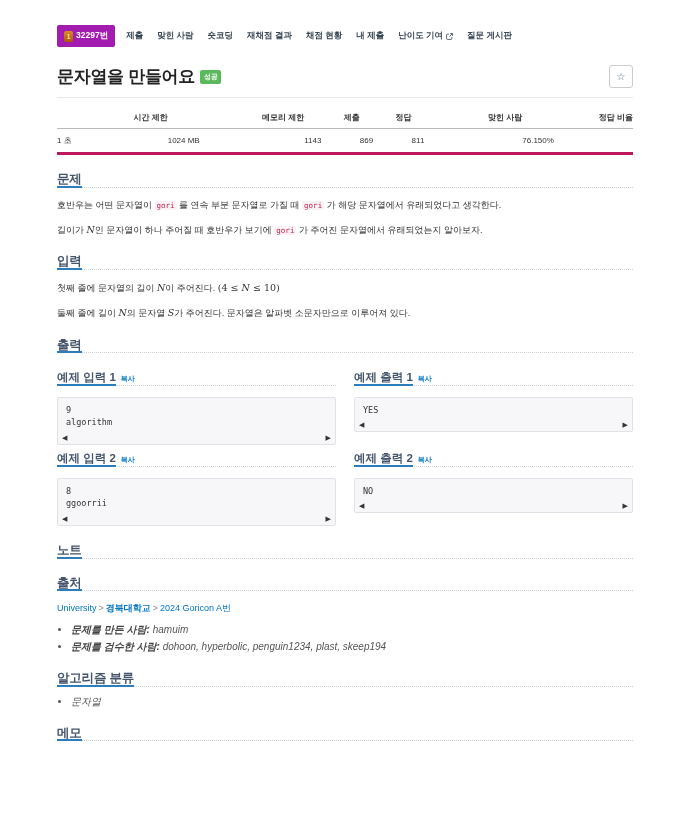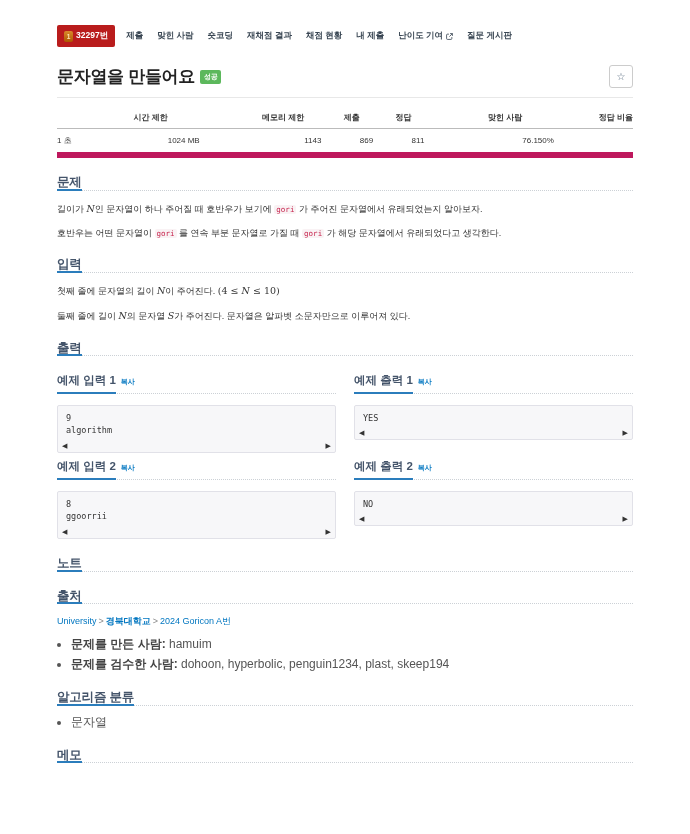--- a/index.html
+++ b/index.html
@@ -5,73 +5,73 @@
   * { box-sizing: border-box; margin: 0; padding: 0; }
   html, body { width: 690px; height: 834px; overflow: hidden; background: #fff;
     font-family: "Liberation Sans", sans-serif; color: #333; }
   .wrap { padding: 25px 57px 0 57px; }
 
   
   .nav { display: flex; align-items: center; gap: 0; margin-bottom: 18px; }
   .nav a { text-decoration: none; }
   .tab { font-size: 8.5px; font-weight: 700; color: #394653; padding: 5px 7px; cursor: pointer;
          display: inline-flex; align-items: center; gap: 3px; }
-  .tab.active { background: #b91c1c; color: #fff; border-radius: 2px; margin-right: 4px; }
+  .tab.active { background: #a21caf; color: #fff; border-radius: 2px; margin-right: 4px; }
   .tier-badge { display: inline-block; width: 9px; height: 11px; border-radius: 2px;
     background: linear-gradient(180deg,#d98a2b,#ad5600); color: #ffe4b5; font-size: 6.5px;
     font-weight: 700; text-align: center; line-height: 11px; }
   .ext-icon { width: 7px; height: 7px; display: inline-block; }
 
   
   .title-row { display: flex; justify-content: space-between; align-items: flex-start; }
   h1 { font-size: 17px; font-weight: 700; color: #222; letter-spacing: -0.3px; }
   .badge-success { display: inline-block; vertical-align: 3px; background: #5cb85c; color: #fff;
     font-size: 7px; font-weight: 700; padding: 2px 4px; border-radius: 2px; margin-left: 5px; }
   .star-btn { width: 24px; height: 23px; background: #fff; border: 1px solid #ccc;
     border-radius: 3px; font-size: 10px; color: #55687d; cursor: pointer; line-height: 1; }
   .title-hr { border: none; border-top: 1px solid #e8e8e8; margin: 9px 0 10px 0; }
 
   
   .info-table { width: 100%; border-collapse: collapse; margin-bottom: 4px; }
   .info-table th { font-size: 8px; font-weight: 700; text-align: right; color: #333;
     padding: 4px 0 5px 0; border-bottom: 1px solid #bbb; }
-  .info-table td { font-size: 8px; color: #333; padding: 6px 0; border-bottom: 6px solid #be185d; }
+  .info-table td { font-size: 8px; color: #333; padding: 6px 0; border-bottom: 3px solid #be185d; }
 
   
   .section { margin-top: 15px; }
   .headline { border-bottom: 1px dotted #ccd1d6; line-height: 1; }
   .headline h2 { display: inline-block; font-size: 12.5px; font-weight: 700; color: #44546a;
     letter-spacing: -0.2px; border-bottom: 2px solid #2b7dbc; margin-bottom: -1px; }
   .section p { font-size: 9px; line-height: 1.6; margin-top: 10px; color: #333; }
   code.inline { font-family: "DejaVu Sans Mono", monospace; font-size: 7.5px; color: #c7254e;
     background: #f9f2f4; padding: 0 2px; border-radius: 2px; }
   .math { font-family: "DejaVu Serif", serif; font-size: 9.5px; }
   .math.it { font-style: italic; }
 
   
   .example-grid { display: grid; grid-template-columns: 1fr 1fr; column-gap: 18px; row-gap: 4px;
     margin-top: 15px; }
   .example-head { border-bottom: 1px dotted #ccd1d6; line-height: 1; margin-bottom: 11px; }
   .example-head h2 { display: inline-block; font-size: 11.5px; font-weight: 700; color: #44546a;
-    padding-bottom: 5px; border-bottom: 2px solid #2b7dbc; margin-bottom: -1px; }
+    border-bottom: 2px solid #2b7dbc; margin-bottom: -1px; }
   .copy-link { font-size: 7px; font-weight: 700; color: #0076c0; text-decoration: none;
     margin-left: 5px; cursor: pointer; }
   .sample { position: relative; background: #f7f7f9; border: 1px solid #e1e1e8; border-radius: 2px;
     padding: 6px 8px 15px 8px; }
   .sample pre { font-family: "DejaVu Sans Mono", monospace; font-size: 8.5px; line-height: 1.5;
     color: #333; white-space: pre; }
   .scroll-arrow { position: absolute; bottom: 2px; font-size: 7px; color: #333; cursor: pointer; }
   .scroll-arrow.left { left: 4px; } .scroll-arrow.right { right: 4px; }
 
   
   .breadcrumb { font-size: 8px; margin-top: 10px; color: #555; }
   .breadcrumb a { color: #0076c0; text-decoration: none; cursor: pointer; }
   .breadcrumb a.strong { font-weight: 700; }
   .crumb-sep { color: #888; margin: 0 2px; }
-  ul.plain { margin: 8px 0 0 14px; font-size: 12px; color: #555; }
+  ul.plain { margin: 8px 0 0 14px; font-size: 10px; color: #555; font-style: italic; }
   ul.plain li { margin: 3px 0; }
   ul.plain .lbl { font-weight: 700; color: #444; }
 </style>
 </head>
 <body>
 
 <div class="wrap">
 
   <nav class="nav">
     <a class="tab active">
@@ -125,22 +125,22 @@
         <td>811</td>
         <td>76.150%</td>
       </tr>
     </tbody>
   </table>
 
   <section class="section">
     <div class="headline">
       <h2>문제</h2>
     </div>
+    <p><span>호반우는 어떤 문자열이 </span><code class="inline">gori</code><span> 를 연속 부분 문자열로 가질 때 </span><code class="inline">gori</code><span> 가 해당 문자열에서 유래되었다고 생각한다.</span></p>
     <p><span>길이가 </span><span class="math it">N</span><span>인 문자열이 하나 주어질 때 호반우가 보기에 </span><code class="inline">gori</code><span> 가 주어진 문자열에서 유래되었는지 알아보자.</span></p>
-    <p><span>호반우는 어떤 문자열이 </span><code class="inline">gori</code><span> 를 연속 부분 문자열로 가질 때 </span><code class="inline">gori</code><span> 가 해당 문자열에서 유래되었다고 생각한다.</span></p>
   </section>
 
   <section class="section">
     <div class="headline">
       <h2>입력</h2>
     </div>
     <p><span>첫째 줄에 문자열의 길이 </span><span class="math it">N</span><span>이 주어진다. </span><span class="math">(4 ≤ </span><span class="math it">N</span><span class="math"> ≤ 10)</span></p>
     <p><span>둘째 줄에 길이 </span><span class="math it">N</span><span>의 문자열 </span><span class="math it">S</span><span>가 주어진다. 문자열은 알파벳 소문자만으로 이루어져 있다.</span></p>
   </section>
 

